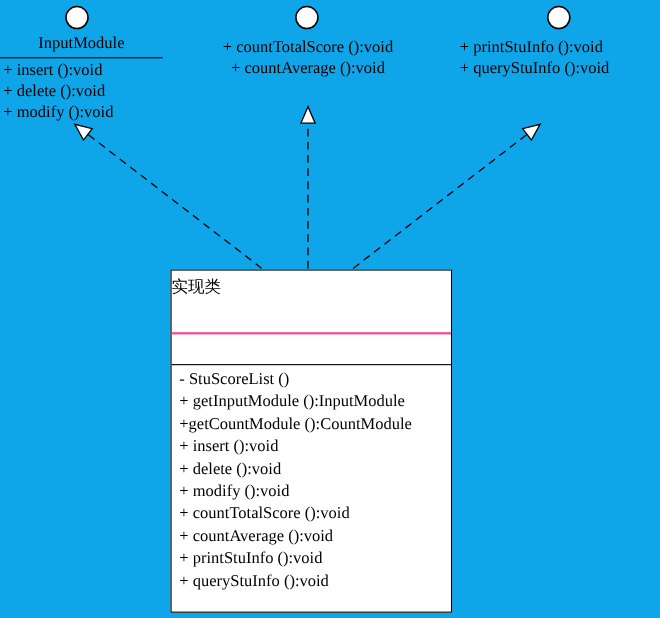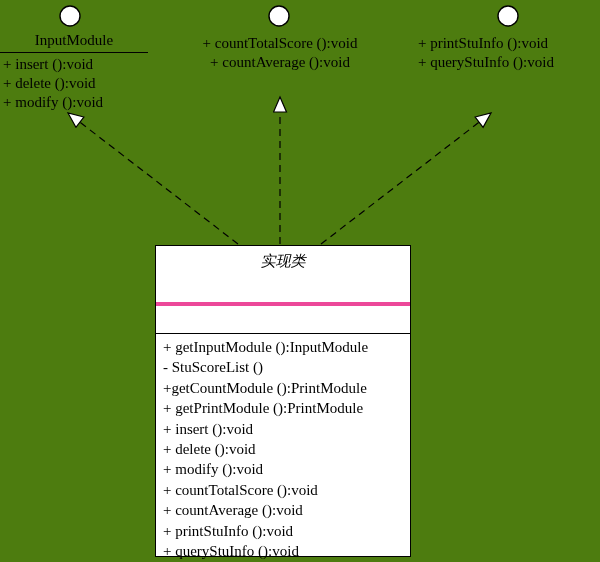--- a/index.html
+++ b/index.html
@@ -1,30 +1,30 @@
 <!DOCTYPE html>
 <html><head>
 <meta charset="utf-8">
 <style>
   html,body{margin:0;padding:0;}
   body{width:600px;height:562px;background:#ffffff;font-family:"Liberation Serif","DejaVu Serif",serif;color:#000;}
-  #canvas{position:relative;width:600px;height:562px;background:#4d7c0f;overflow:hidden;}
+  #canvas{position:relative;width:600px;height:562px;background:#0ea5e9;overflow:hidden;}
   #connectors{position:absolute;left:0;top:0;}
   .iface{position:absolute;font-size:15px;}
   .iface-name{display:block;text-align:center;border-bottom:1px solid #000;padding-bottom:3px;white-space:nowrap;}
   .iface-methods{padding-top:2px;}
   .iface-methods .m{line-height:19px;white-space:nowrap;}
   #iface-0{left:0;top:32px;width:148px;}
   #iface-0 .iface-methods{padding-left:3px;}
   #iface-1{left:177px;top:32px;width:206px;}
   #iface-1 .iface-methods{text-align:center;}
   #iface-2{left:413px;top:32px;width:186px;}
   #iface-2 .iface-methods{padding-left:5px;}
   #class-box{position:absolute;left:155px;top:245px;width:254px;height:310px;border:1px solid #000;background:#fff;font-size:15px;}
-  .cb-title{height:51px;border-bottom:4px solid #ec4899;text-align:center;padding-top:5px;font-style:italic;}
+  .cb-title{height:51px;border-bottom:2px solid #ec4899;text-align:left;padding-top:5px;}
   .cb-title .t{line-height:21px;}
   .cb-attrs{height:27px;border-bottom:1px solid #000;}
   .cb-methods{padding:3px 0 0 7px;}
   .cb-methods .m{line-height:20.4px;white-space:nowrap;}
 </style>
 </head>
 <body>
 
 <div id="canvas">
 
@@ -64,24 +64,23 @@
       <div class="m">+ queryStuInfo ():void</div>
     </div>
   </div>
 
   <div id="class-box">
     <div class="cb-title">
       <div class="t">实现类</div>
     </div>
     <div class="cb-attrs"></div>
     <div class="cb-methods">
+      <div class="m">- StuScoreList ()</div>
       <div class="m">+ getInputModule ():InputModule</div>
-      <div class="m">- StuScoreList ()</div>
-      <div class="m">+getCountModule ():PrintModule</div>
-      <div class="m">+ getPrintModule ():PrintModule</div>
+      <div class="m">+getCountModule ():CountModule</div>
       <div class="m">+ insert ():void</div>
       <div class="m">+ delete ():void</div>
       <div class="m">+ modify ():void</div>
       <div class="m">+ countTotalScore ():void</div>
       <div class="m">+ countAverage ():void</div>
       <div class="m">+ printStuInfo ():void</div>
       <div class="m">+ queryStuInfo ():void</div>
     </div>
   </div>
 

